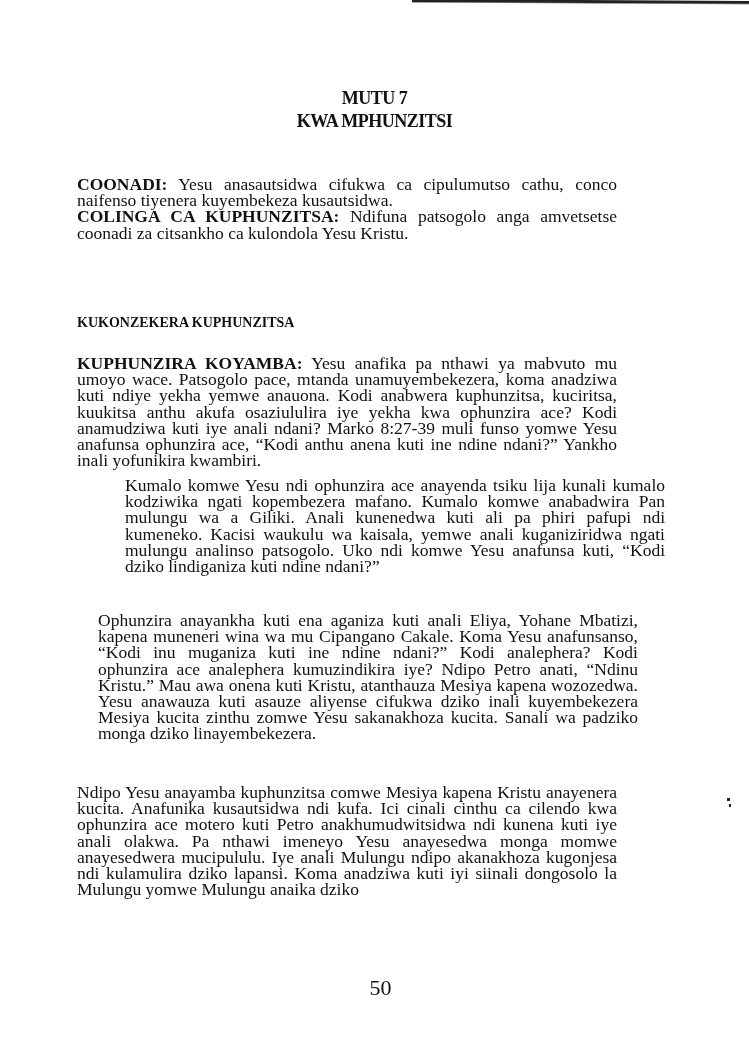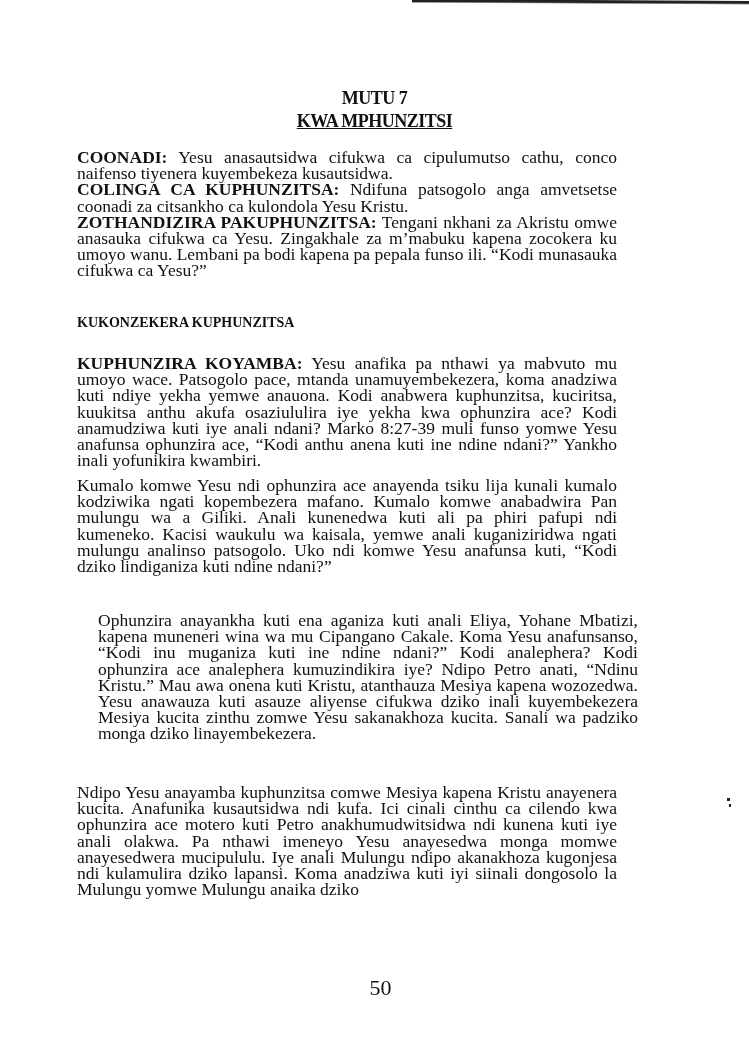--- a/index.html
+++ b/index.html
@@ -4,52 +4,51 @@
   <style>
     html, body { margin:0; padding:0; background:#ffffff; }
     body { width:749px; height:1046px; position:relative; overflow:hidden;
            font-family:"Liberation Serif", serif; color:#111; }
     .topline { position:absolute; top:0; left:412px; width:337px; height:4px;
                background:linear-gradient(to bottom,#222 0,#222 60%,transparent 100%);
                transform:skewY(0.3deg); }
     .heading { position:absolute; left:0; width:749px; text-align:center;
                font-weight:bold; font-size:18px; letter-spacing:-0.5px; }
     .h1 { top:88px; }
-    .h2 { top:111px;text-decoration:underline; }
+    .h2 { top:111px; }
     .text { position:absolute; left:77px; width:540px; font-size:17.5px;
             line-height:16.2px; text-align:justify; }
     .text p { margin:0; }
     .text b { font-weight:bold; }
     .section { font-weight:bold; font-size:14px; }
     .pagenum { position:absolute; top:975px; left:0; width:749px; text-align:center;
                font-size:22px;margin-left:6px; }
     .speck { position:absolute; left:727px; top:798px; width:3px; height:3px; background:#222; }
     .speck2 { position:absolute; left:729px; top:804px; width:2px; height:3px; background:#222; }
   </style>
 </head>
 <body>
 
 <div class="topline"></div>
 
 <div class="heading h1">MUTU 7</div>
 <div class="heading h2">KWA MPHUNZITSI</div>
 
-<div class="text" style="top:149px;">
+<div class="text" style="top:176px;">
   <p><b>COONADI:</b><span> Yesu anasautsidwa cifukwa ca cipulumutso cathu, conco naifenso tiyenera kuyembekeza kusautsidwa.</span></p>
   <p><b>COLINGA CA KUPHUNZITSA:</b><span> Ndifuna patsogolo anga amvetsetse coonadi za citsankho ca kulondola Yesu Kristu.</span></p>
-  <p><b>ZOTHANDIZIRA PAKUPHUNZITSA:</b><span> Tengani nkhani za Akristu omwe anasauka cifukwa ca Yesu. Zingakhale za m’mabuku kapena zocokera ku umoyo wanu. Lembani pa bodi kapena pa pepala funso ili. “Kodi munasauka cifukwa ca Yesu?”</span></p>
 </div>
 
 <div class="text section" style="top:315px;">KUKONZEKERA KUPHUNZITSA</div>
 
 <div class="text" style="top:355px;">
   <p><b>KUPHUNZIRA KOYAMBA:</b><span> Yesu anafika pa nthawi ya mabvuto mu umoyo wace. Patsogolo pace, mtanda unamuyembekezera, koma anadziwa kuti ndiye yekha yemwe anauona. Kodi anabwera kuphunzitsa, kuciritsa, kuukitsa anthu akufa osaziululira iye yekha kwa ophunzira ace? Kodi anamudziwa kuti iye anali ndani? Marko 8:27-39 muli funso yomwe Yesu anafunsa ophunzira ace, “Kodi anthu anena kuti ine ndine ndani?” Yankho inali yofunikira kwambiri.</span></p>
 </div>
 
-<div class="text" style="top:477px;">
+<div class="text" style="top:477px;margin-left:48px;">
   <p>Kumalo komwe Yesu ndi ophunzira ace anayenda tsiku lija kunali kumalo kodziwika ngati kopembezera mafano. Kumalo komwe anabadwira Pan mulungu wa a Giliki. Anali kunenedwa kuti ali pa phiri pafupi ndi kumeneko. Kacisi waukulu wa kaisala, yemwe anali kuganiziridwa ngati mulungu analinso patsogolo. Uko ndi komwe Yesu anafunsa kuti, “Kodi dziko lindiganiza kuti ndine ndani?”</p>
 </div>
 
 <div class="text" style="top:612px;margin-left:21px;">
   <p>Ophunzira anayankha kuti ena aganiza kuti anali Eliya, Yohane Mbatizi, kapena muneneri wina wa mu Cipangano Cakale. Koma Yesu anafunsanso, “Kodi inu muganiza kuti ine ndine ndani?” Kodi analephera? Kodi ophunzira ace analephera kumuzindikira iye? Ndipo Petro anati, “Ndinu Kristu.” Mau awa onena kuti Kristu, atanthauza Mesiya kapena wozozedwa. Yesu anawauza kuti asauze aliyense cifukwa dziko inali kuyembekezera Mesiya kucita zinthu zomwe Yesu sakanakhoza kucita. Sanali wa padziko monga dziko linayembekezera.</p>
 </div>
 
 <div class="text" style="top:784px;">
   <p>Ndipo Yesu anayamba kuphunzitsa comwe Mesiya kapena Kristu anayenera kucita. Anafunika kusautsidwa ndi kufa. Ici cinali cinthu ca cilendo kwa ophunzira ace motero kuti Petro anakhumudwitsidwa ndi kunena kuti iye anali olakwa. Pa nthawi imeneyo Yesu anayesedwa monga momwe anayesedwera mucipululu. Iye anali Mulungu ndipo akanakhoza kugonjesa ndi kulamulira dziko lapansi. Koma anadziwa kuti iyi siinali dongosolo la Mulungu yomwe Mulungu anaika dziko</p>
 </div>

